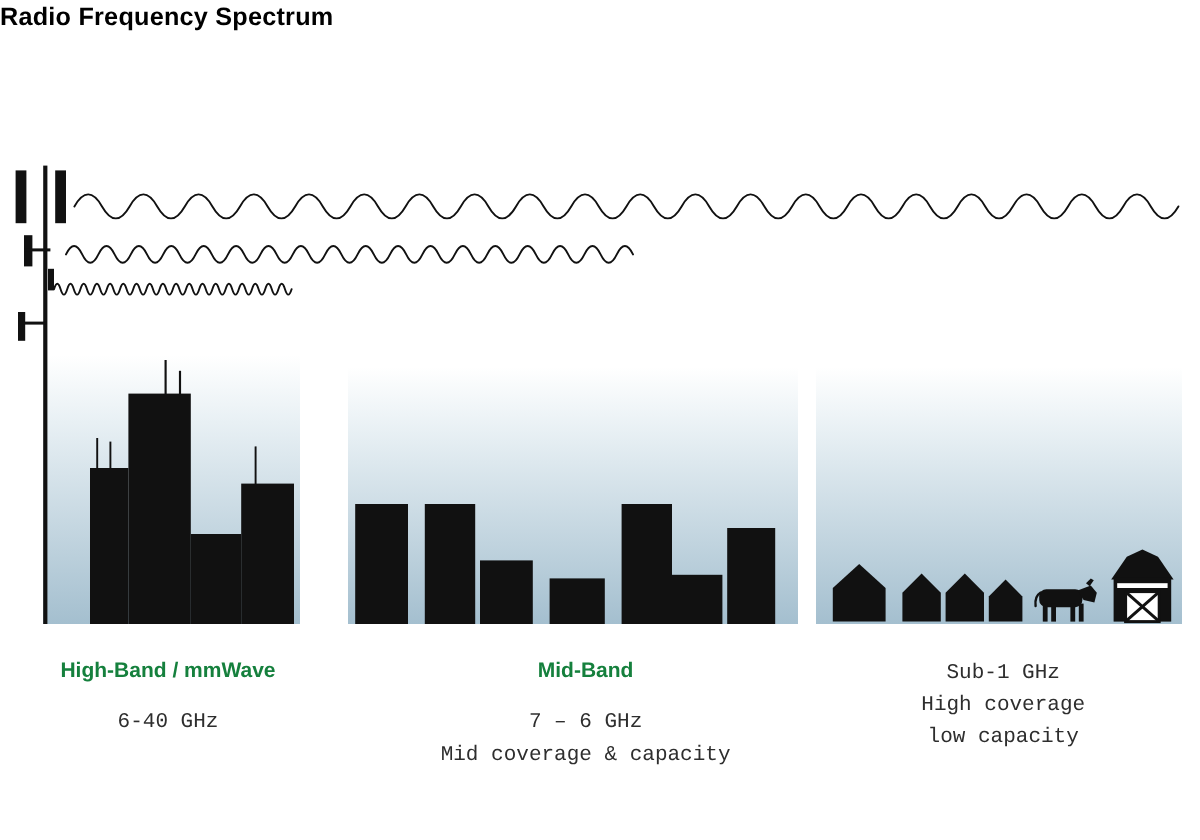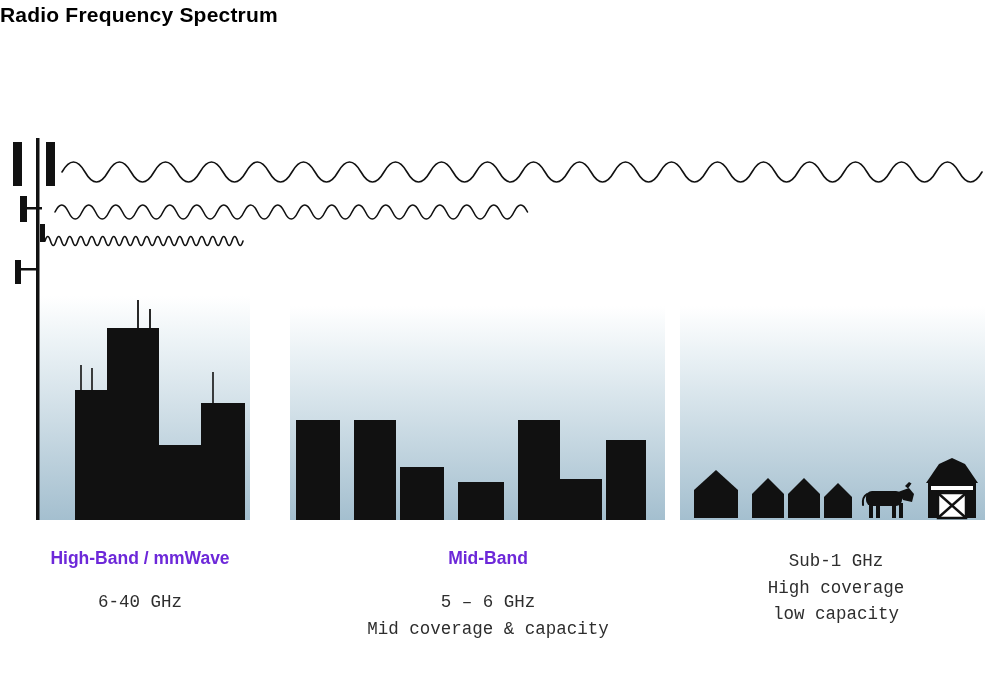--- a/index.html
+++ b/index.html
@@ -28,21 +28,21 @@
   .wave { fill: none; stroke: #111111; stroke-width: 1.6; stroke-linecap: round; }
   .band {
     position: absolute;
     top: 548px;
     text-align: center;
     color: #2e2e2e;
   }
   .band-title {
     font-size: 17.5px;
     font-weight: 700;
-    color: #6d28d9;
+    color: #15803d;
     margin-bottom: 20px;
   }
   .band-line {
     font-size: 17.5px;
     line-height: 26.5px;
     font-family: Liberation Mono, monospace;
   }
   .band-high { left: 10px;  width: 260px; }
   .band-mid  { left: 358px; width: 260px; }
   .band-low  { left: 690px; width: 292px; }
@@ -132,21 +132,21 @@
     </g>
   </svg>
 
   <div class="band band-high">
     <div class="band-title">High-Band / mmWave</div>
     <div class="band-line">6-40 GHz</div>
   </div>
 
   <div class="band band-mid">
     <div class="band-title">Mid-Band</div>
-    <div class="band-line">5 – 6 GHz</div>
+    <div class="band-line">7 – 6 GHz</div>
     <div class="band-line">Mid coverage &amp; capacity</div>
   </div>
 
   <div class="band band-low">
     <div class="band-line">Sub-1 GHz</div>
     <div class="band-line">High coverage</div>
     <div class="band-line">low capacity</div>
   </div>
 
 </div>

